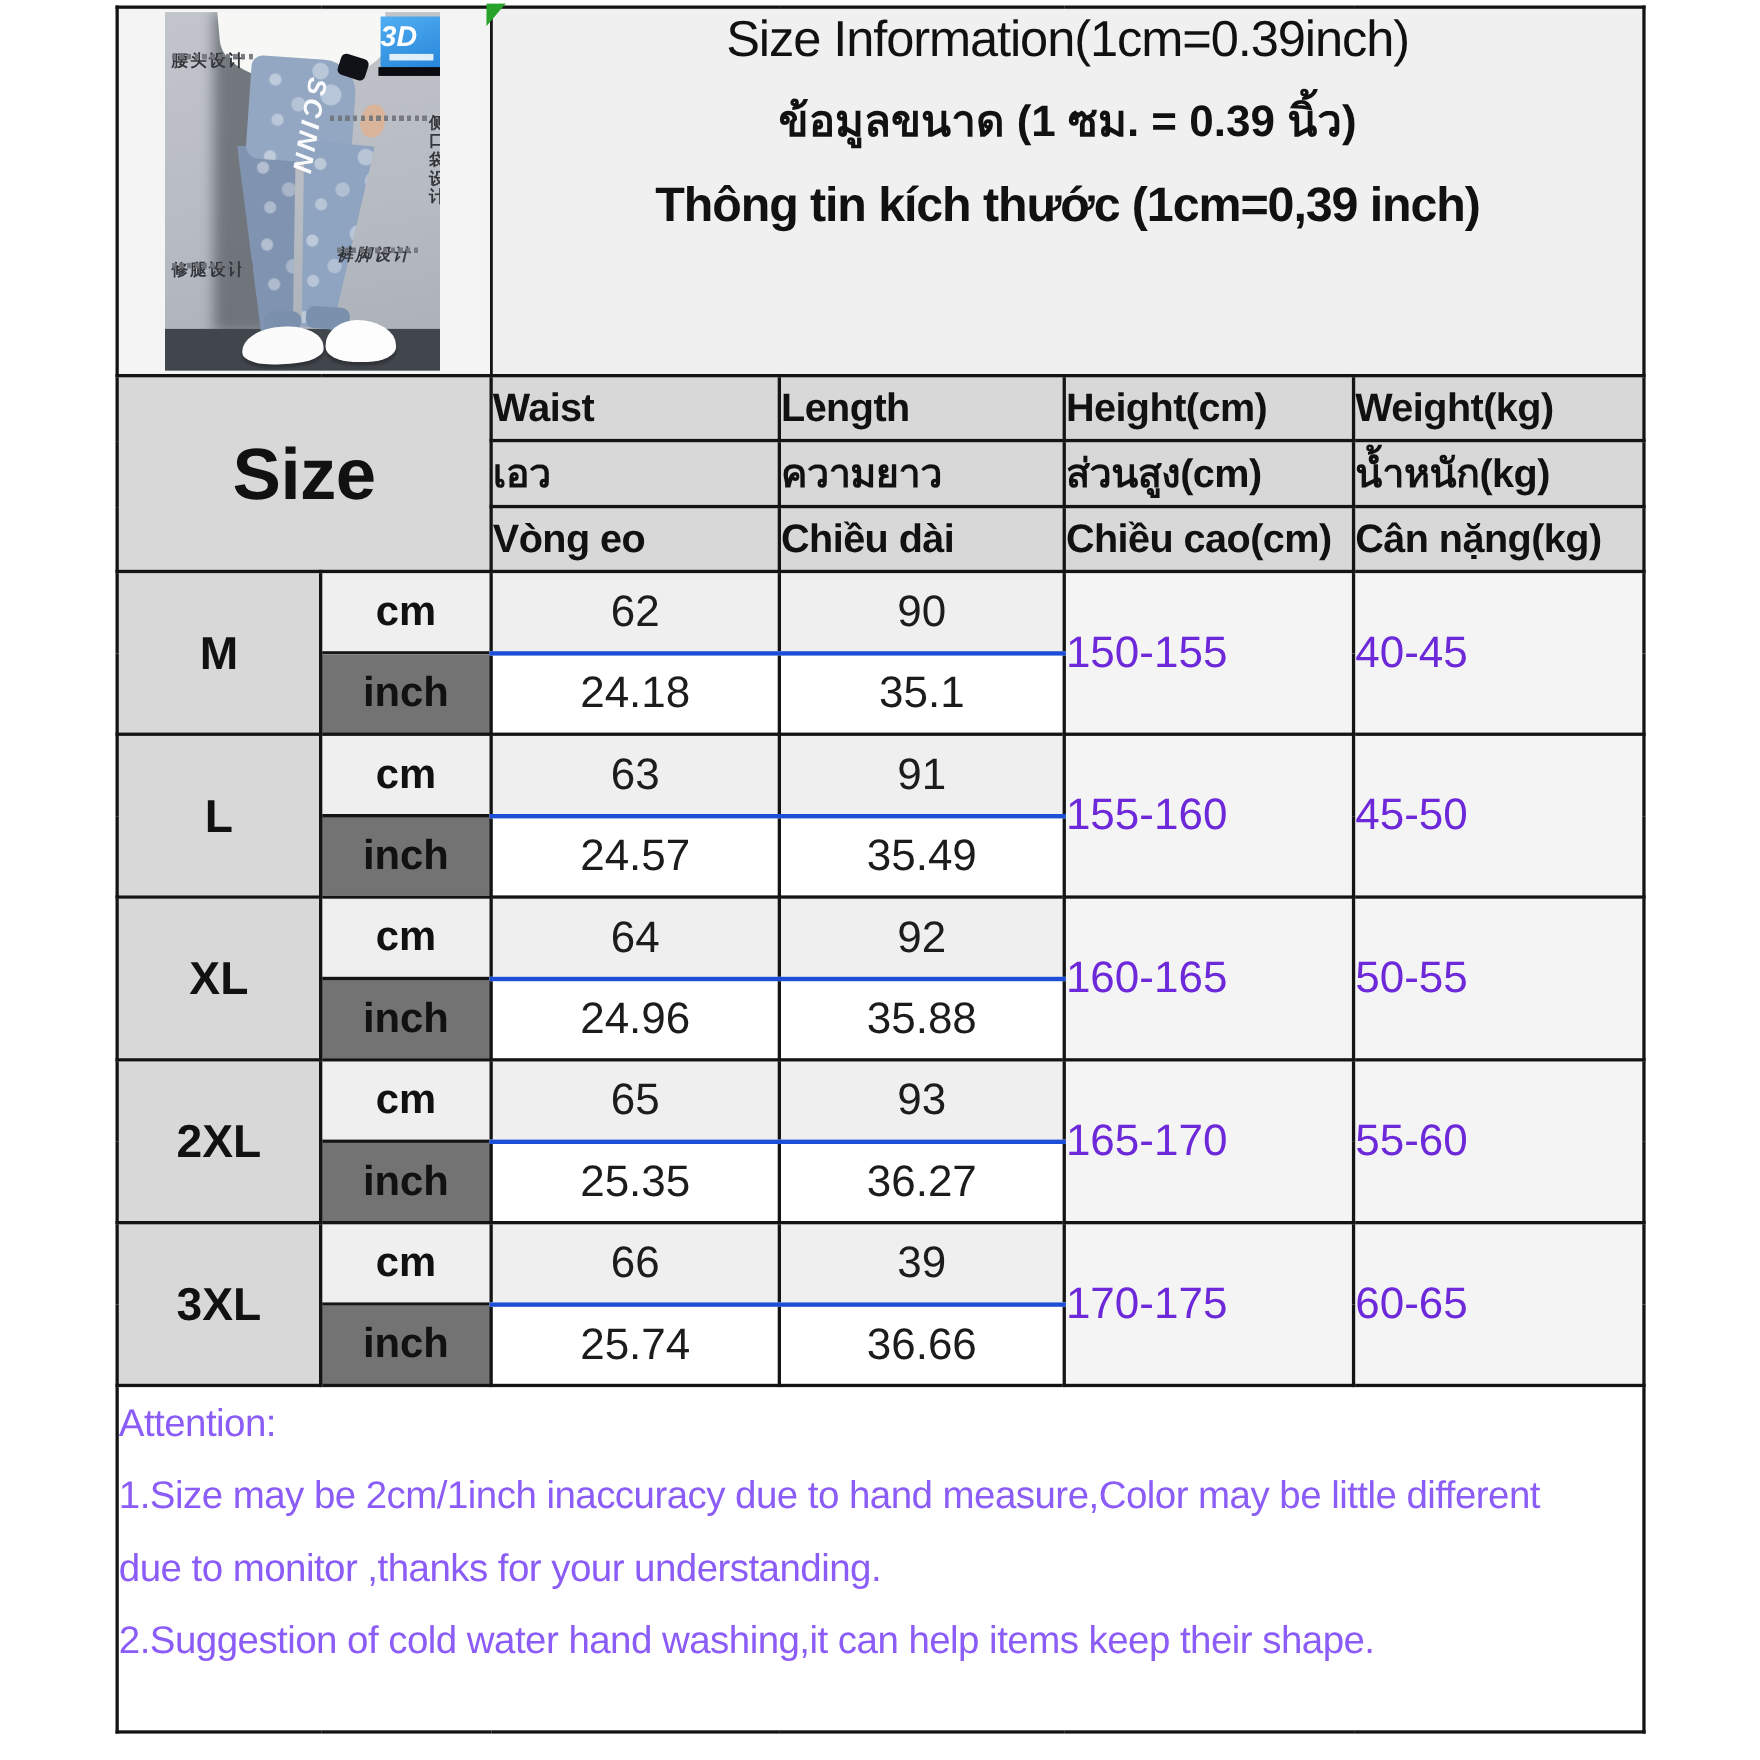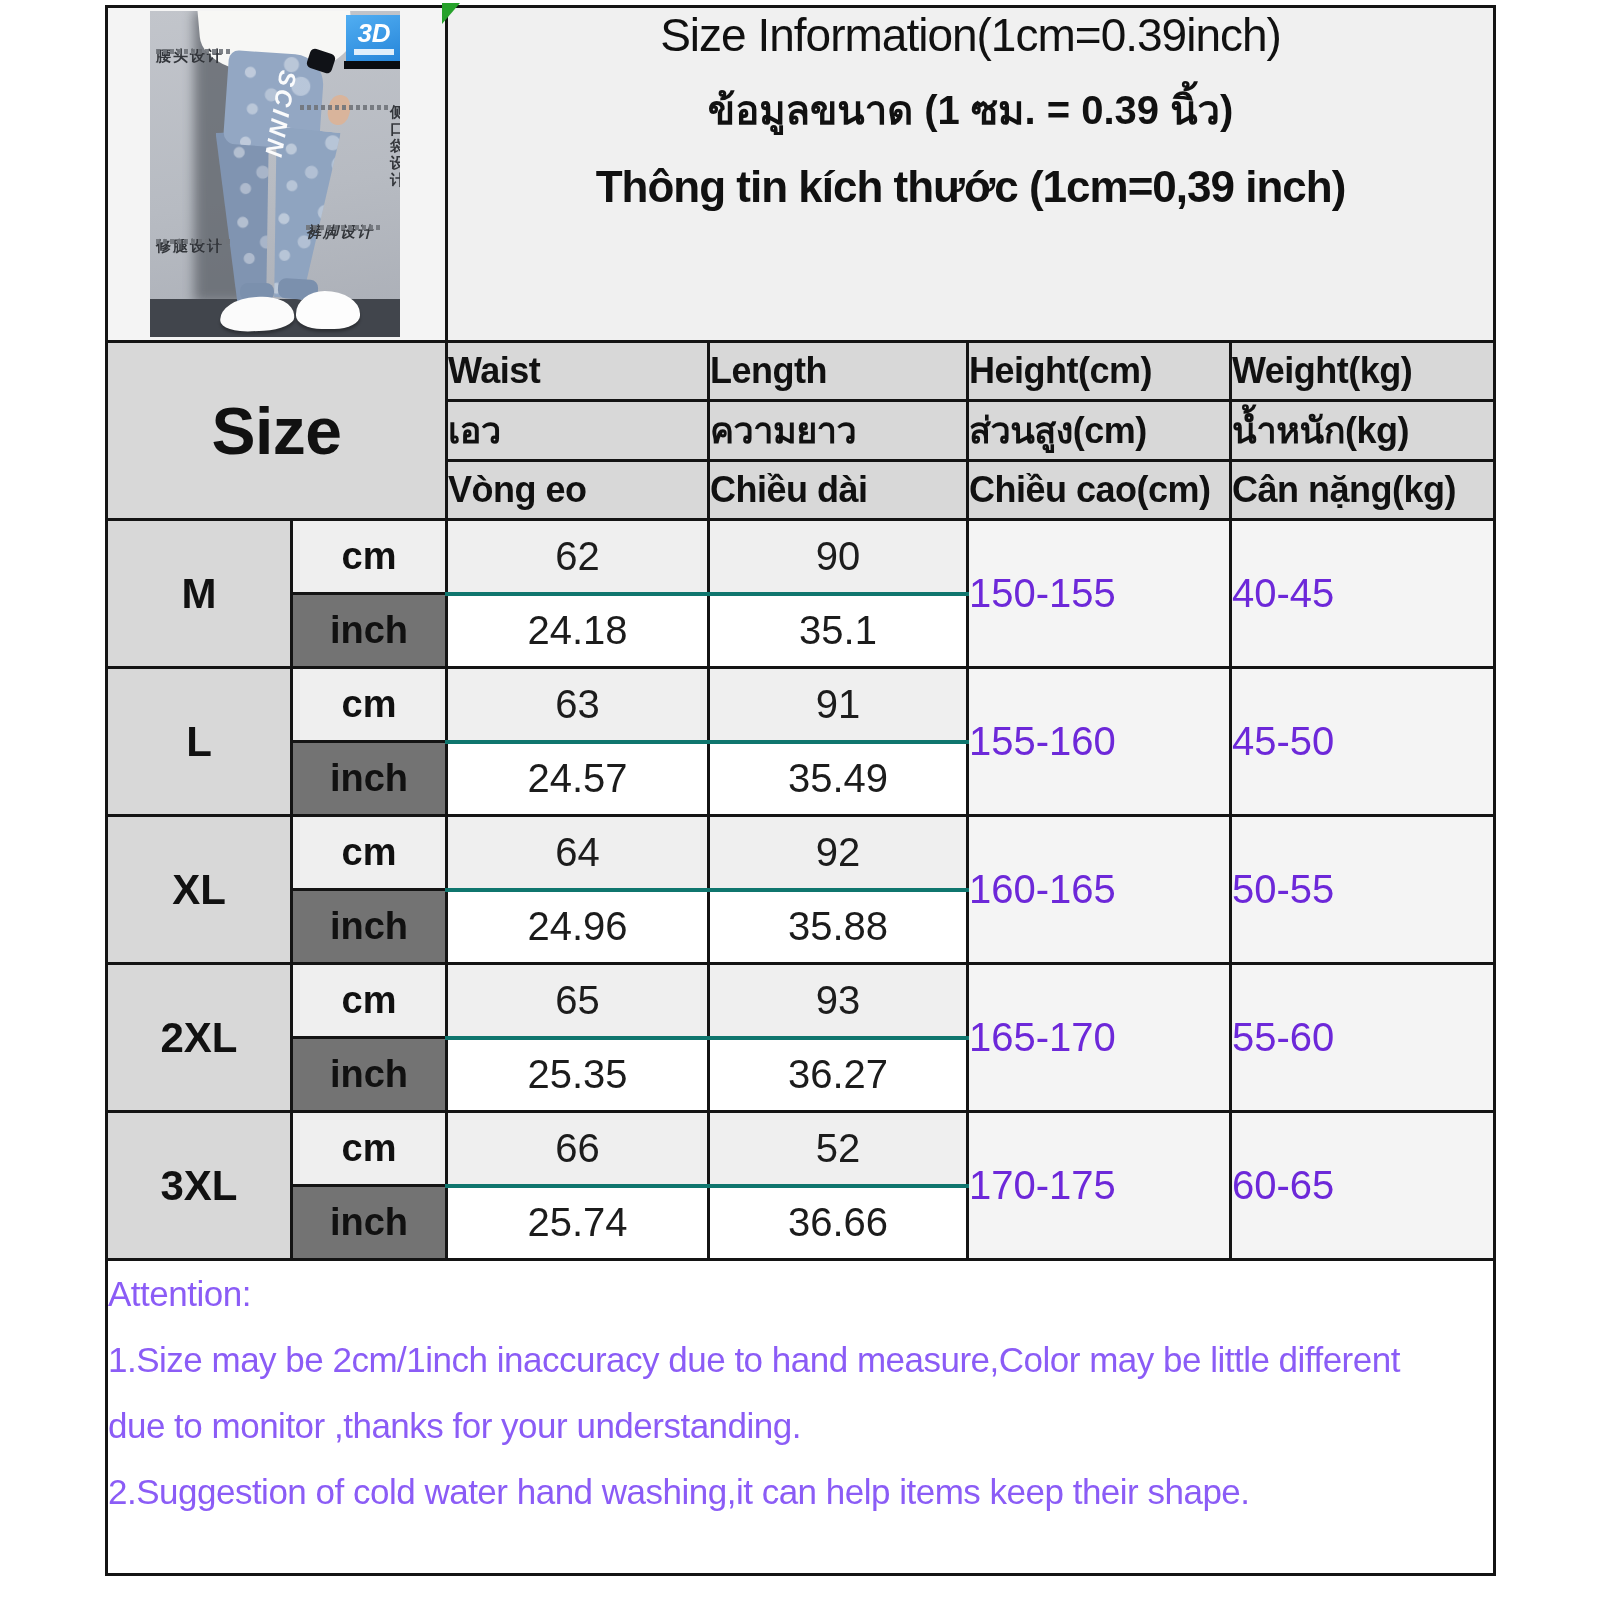--- a/index.html
+++ b/index.html
@@ -27,21 +27,21 @@
           font-weight:bold;font-size:36px;letter-spacing:-0.5px;}
   td.size-big{font-size:66px;font-weight:bold;background:#d8d8d8;text-align:center;vertical-align:middle;}
 
   
   .g-top td{border-top:5px solid #141414;}
   td.size-label{background:#d8d8d8;font-weight:bold;font-size:42px;text-align:center;vertical-align:middle;}
   td.unit{font-weight:bold;font-size:38px;text-align:center;vertical-align:middle;height:71px;}
   td.unit-cm{background:#efefef;border-bottom:4px solid #141414;}
   td.unit-inch{background:#737373;}
   td.val{font-size:40px;font-weight:400;text-align:center;vertical-align:middle;color:#1c1c1c;}
-  tr.cm-row td.val{background:#efefef;border-bottom:4px solid #0f766e;}
+  tr.cm-row td.val{background:#efefef;border-bottom:4px solid #1d4ed8;}
   tr.inch-row td.val{background:#ffffff;}
   td.merged{background:#f4f4f4;font-size:40px;font-weight:400;vertical-align:middle;color:#6d28d9;}
   td.col-height{border-left:5px solid #141414;}
 
   
   .attention-row td{border-top:5px solid #141414;background:#fff;height:312px;
                     vertical-align:top;text-align:left;padding:10px 12px;}
   .attn-line{font-size:35px;line-height:66px;letter-spacing:-0.5px;color:#8b5cf6;white-space:nowrap;}
 
   
@@ -69,21 +69,21 @@
   .ph-cuff1{left:128px;top:268px;width:40px;height:20px;background:#7b90ad;border-radius:8px;transform:rotate(4deg);}
   .ph-cuff2{left:90px;top:272px;width:34px;height:18px;background:#7b90ad;border-radius:8px;}
   .ph-shoe1{left:146px;top:280px;width:64px;height:38px;background:#fdfdfd;
             border-radius:45% 55% 40% 40%/60% 60% 35% 35%;box-shadow:0 3px 3px rgba(0,0,0,.3);}
   .ph-shoe2{left:70px;top:286px;width:74px;height:34px;background:#fbfbfb;
             border-radius:50% 45% 42% 42%/62% 58% 35% 35%;box-shadow:0 3px 3px rgba(0,0,0,.3);transform:rotate(-3deg);}
   .ph-jtext{left:152px;top:62px;width:150px;font-weight:bold;font-style:italic;font-size:24px;
             letter-spacing:3px;color:rgba(255,255,255,.95);transform:rotate(100deg);transform-origin:left top;}
   .ph-badge{left:196px;top:4px;width:56px;height:54px;background:linear-gradient(160deg,#51aef2,#2180d6);}
   .ph-badge .b3d{position:static;display:block;font-size:26px;font-weight:bold;font-style:italic;
-                 color:#fff;text-align:center;margin-top:3px;}
+                 color:#fff;text-align:left;margin-top:3px;}
   .ph-badge .bsub{left:8px;top:34px;width:40px;height:6px;background:rgba(255,255,255,.85);}
   .ph-badge .bbar{left:-2px;bottom:0;width:60px;height:8px;background:#0a0c10;}
   .anno{font-size:15px;font-weight:bold;color:#33363b;letter-spacing:2px;line-height:17px;}
   .anno .sub{position:static;display:block;margin-top:2px;height:5px;
              background:repeating-linear-gradient(90deg,#70747a 0 4px,transparent 4px 7px);opacity:.9;}
   .anno-1{left:6px;top:36px;width:76px;}
   .anno-2{left:150px;top:92px;width:90px;text-align:right;}
   .anno-3{left:156px;top:212px;width:76px;font-style:italic;}
   .anno-4{left:6px;top:226px;width:76px;}
 </style>
@@ -223,21 +223,21 @@
         <tr class="inch-row">
           <td class="unit unit-inch">inch</td>
           <td class="val">25.35</td>
           <td class="val">36.27</td>
         </tr>
 
         <tr class="g-top cm-row">
           <td class="size-label" rowspan="2">3XL</td>
           <td class="unit unit-cm">cm</td>
           <td class="val">66</td>
-          <td class="val">52</td>
+          <td class="val">39</td>
           <td class="merged col-height" rowspan="2">170-175</td>
           <td class="merged" rowspan="2">60-65</td>
         </tr>
         <tr class="inch-row">
           <td class="unit unit-inch">inch</td>
           <td class="val">25.74</td>
           <td class="val">36.66</td>
         </tr>
 
         <tr class="attention-row">

